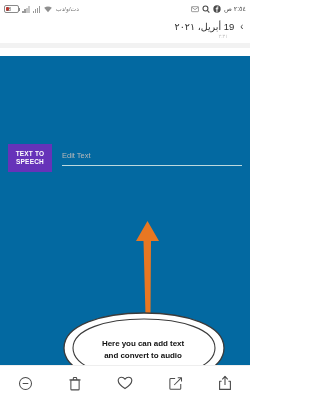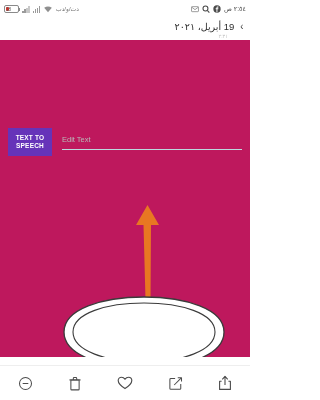--- a/index.html
+++ b/index.html
@@ -138,24 +138,24 @@
   .band {
     position: absolute;
     top: 43px; left: 0;
     width: 250px; height: 5px;
     background: #f2f2f2;
   }
 
   
   .canvas {
     position: absolute;
-    top: 40px; left: 0;
+    top: 56px; left: 0;
     width: 250px;
     height: 317px;
-    background: #be185d;
+    background: #0369a1;
     overflow: hidden;
   }
 
   
   .tts-row {
     position: absolute;
     top: 88px; left: 8px;
     display: flex;
     align-items: center;
   }
@@ -318,20 +318,24 @@
                C6 17 44 5 86 5 Z" fill="#ffffff" stroke="#3b3b3b" stroke-width="1.3"></path>
       <path d="M86 11
                C123 11 157 21 157 40
                C157 59 123 70 86 70
                C49 70 15 59 15 40
                C15 21 49 11 86 11 Z" fill="none" stroke="#3b3b3b" stroke-width="1.1"></path>
       <path d="M72 73 C78 82 84 89 90 95 C86 88 84 82 88 76" fill="#ffffff" stroke="#3b3b3b" stroke-width="1.2" stroke-linejoin="round"></path>
       <path d="M90 95 C96 88 104 80 118 74" fill="none" stroke="#3b3b3b" stroke-width="1.2"></path>
     </svg>
 
+    <div class="bubble-text">
+      <span>Here you can add text</span><br>
+      <span>and convert to audio</span>
+    </div>
   </div>
 
   <div class="toolbar-sep"></div>
   <div class="toolbar">
 
     <div class="tb-btn">
       <svg width="15" height="15" viewBox="0 0 16 16">
         <circle cx="8" cy="8" r="6.4" fill="none" stroke="#4c4c4c" stroke-width="1.1"></circle>
         <line x1="5" y1="8" x2="11" y2="8" stroke="#4c4c4c" stroke-width="1.1"></line>
       </svg>

